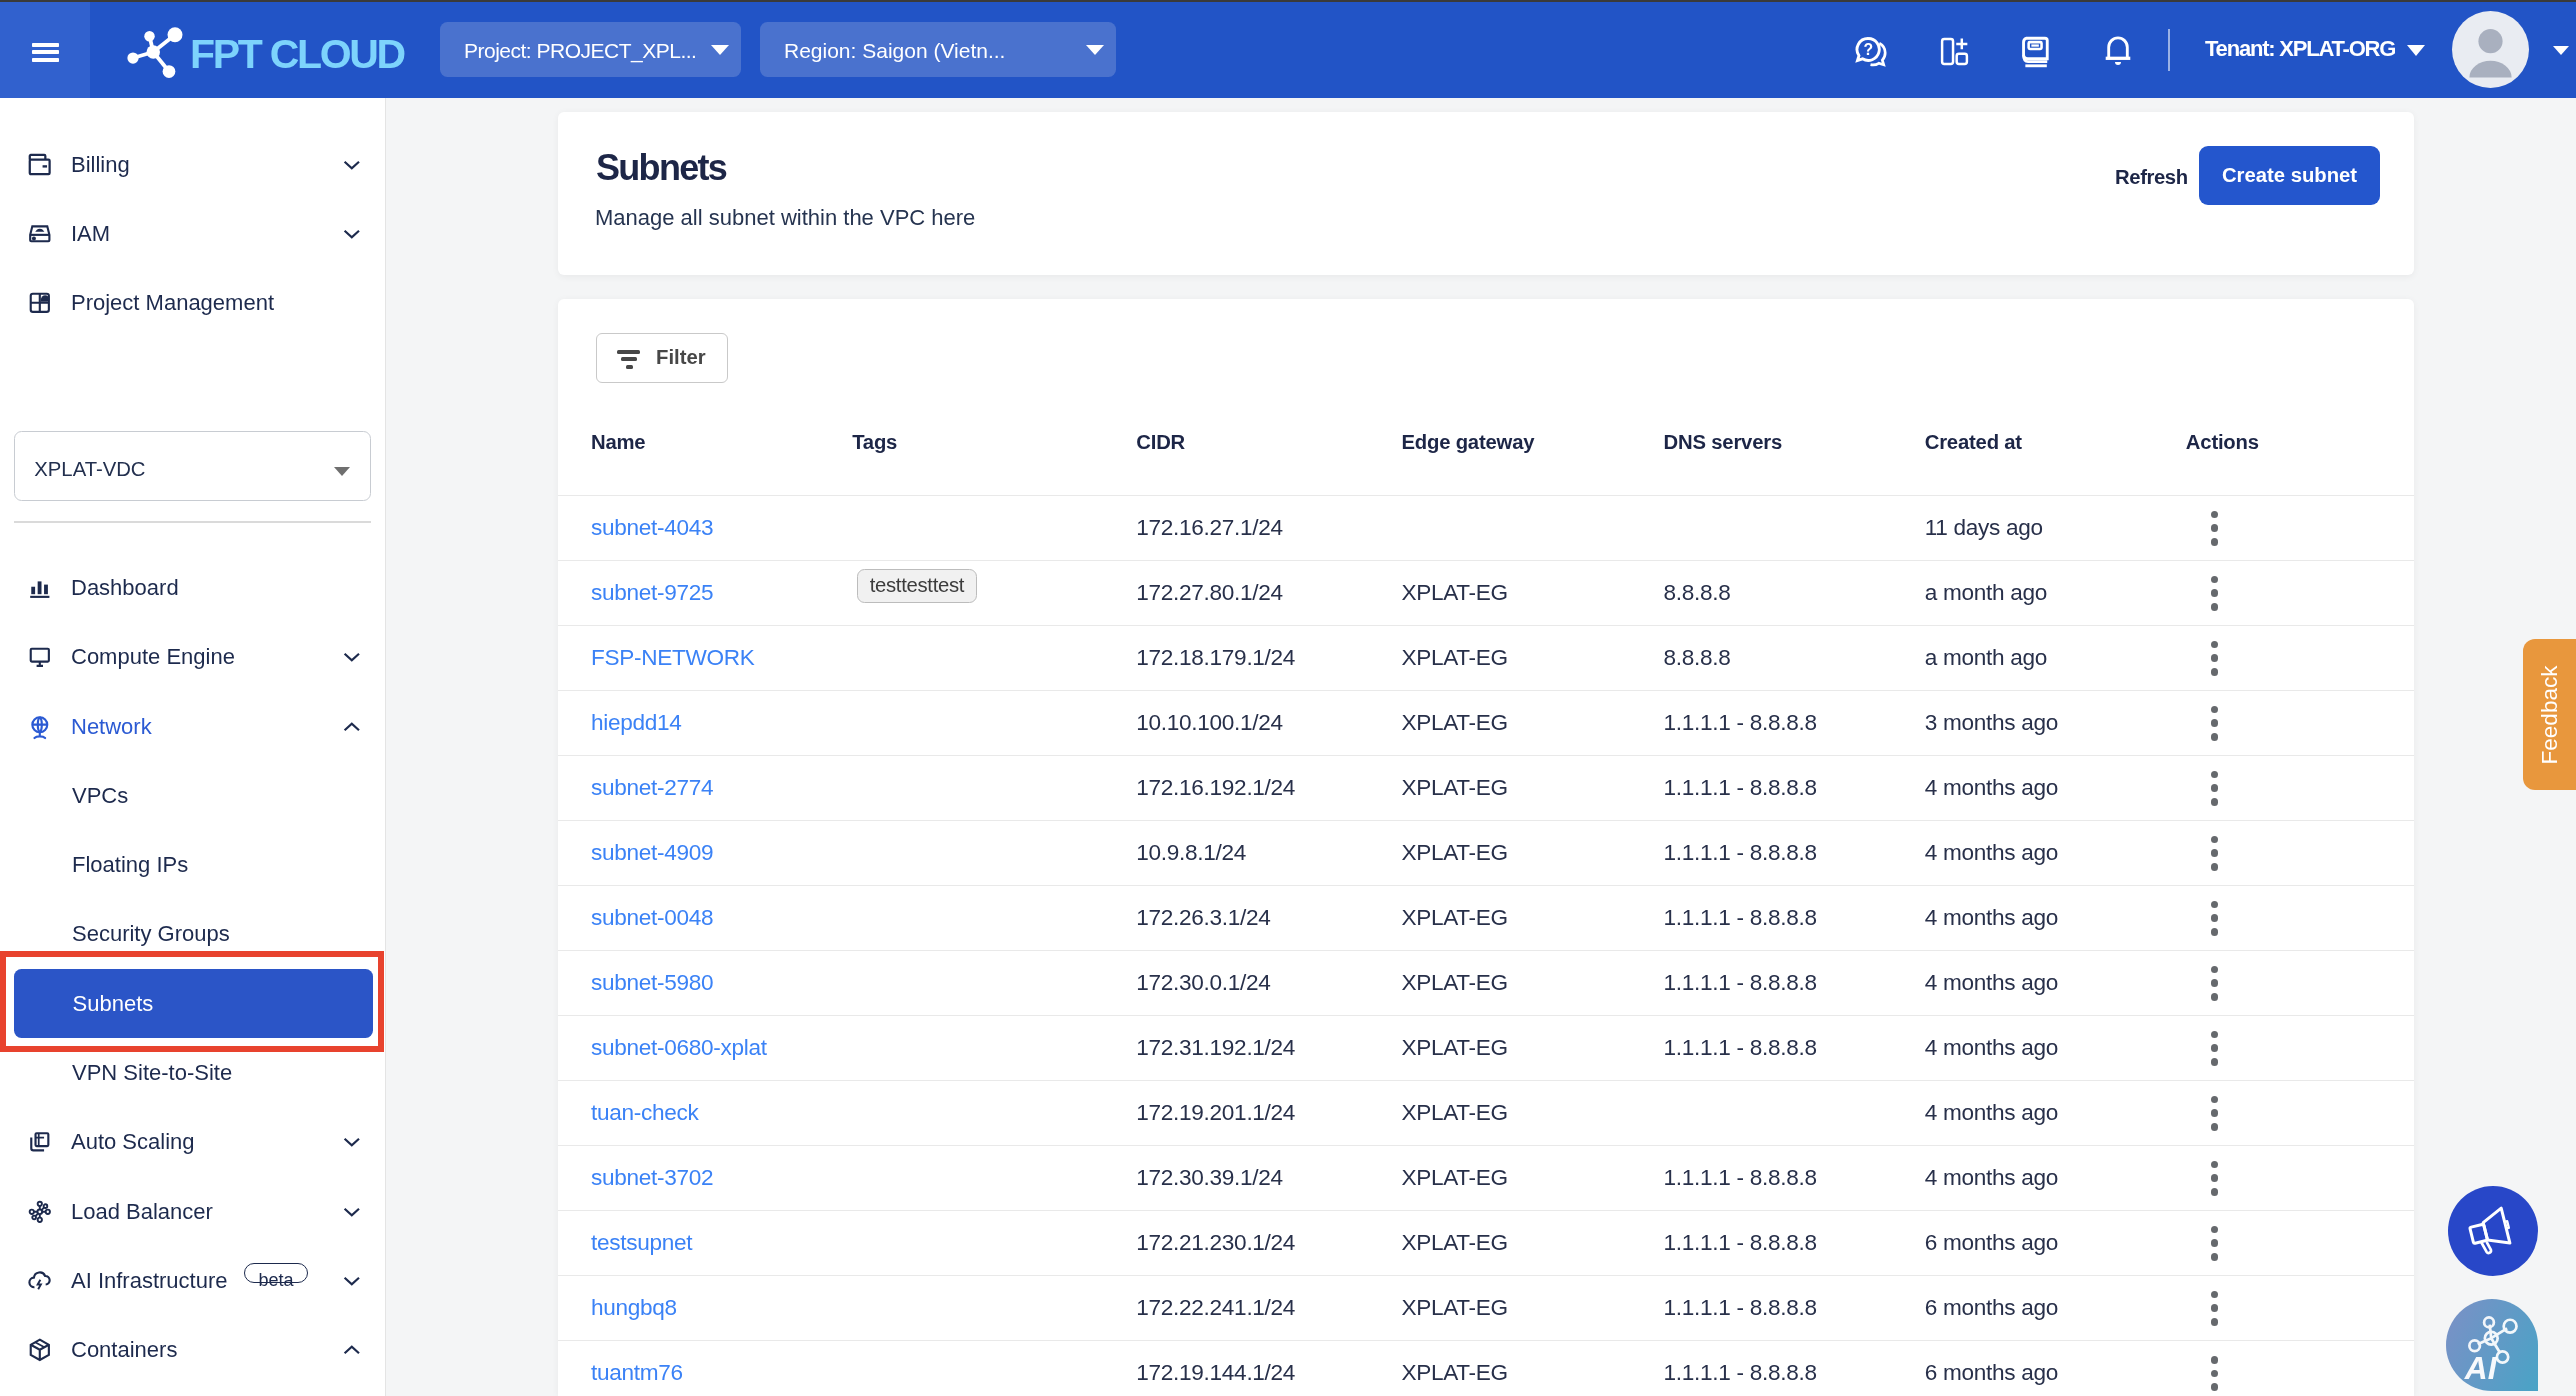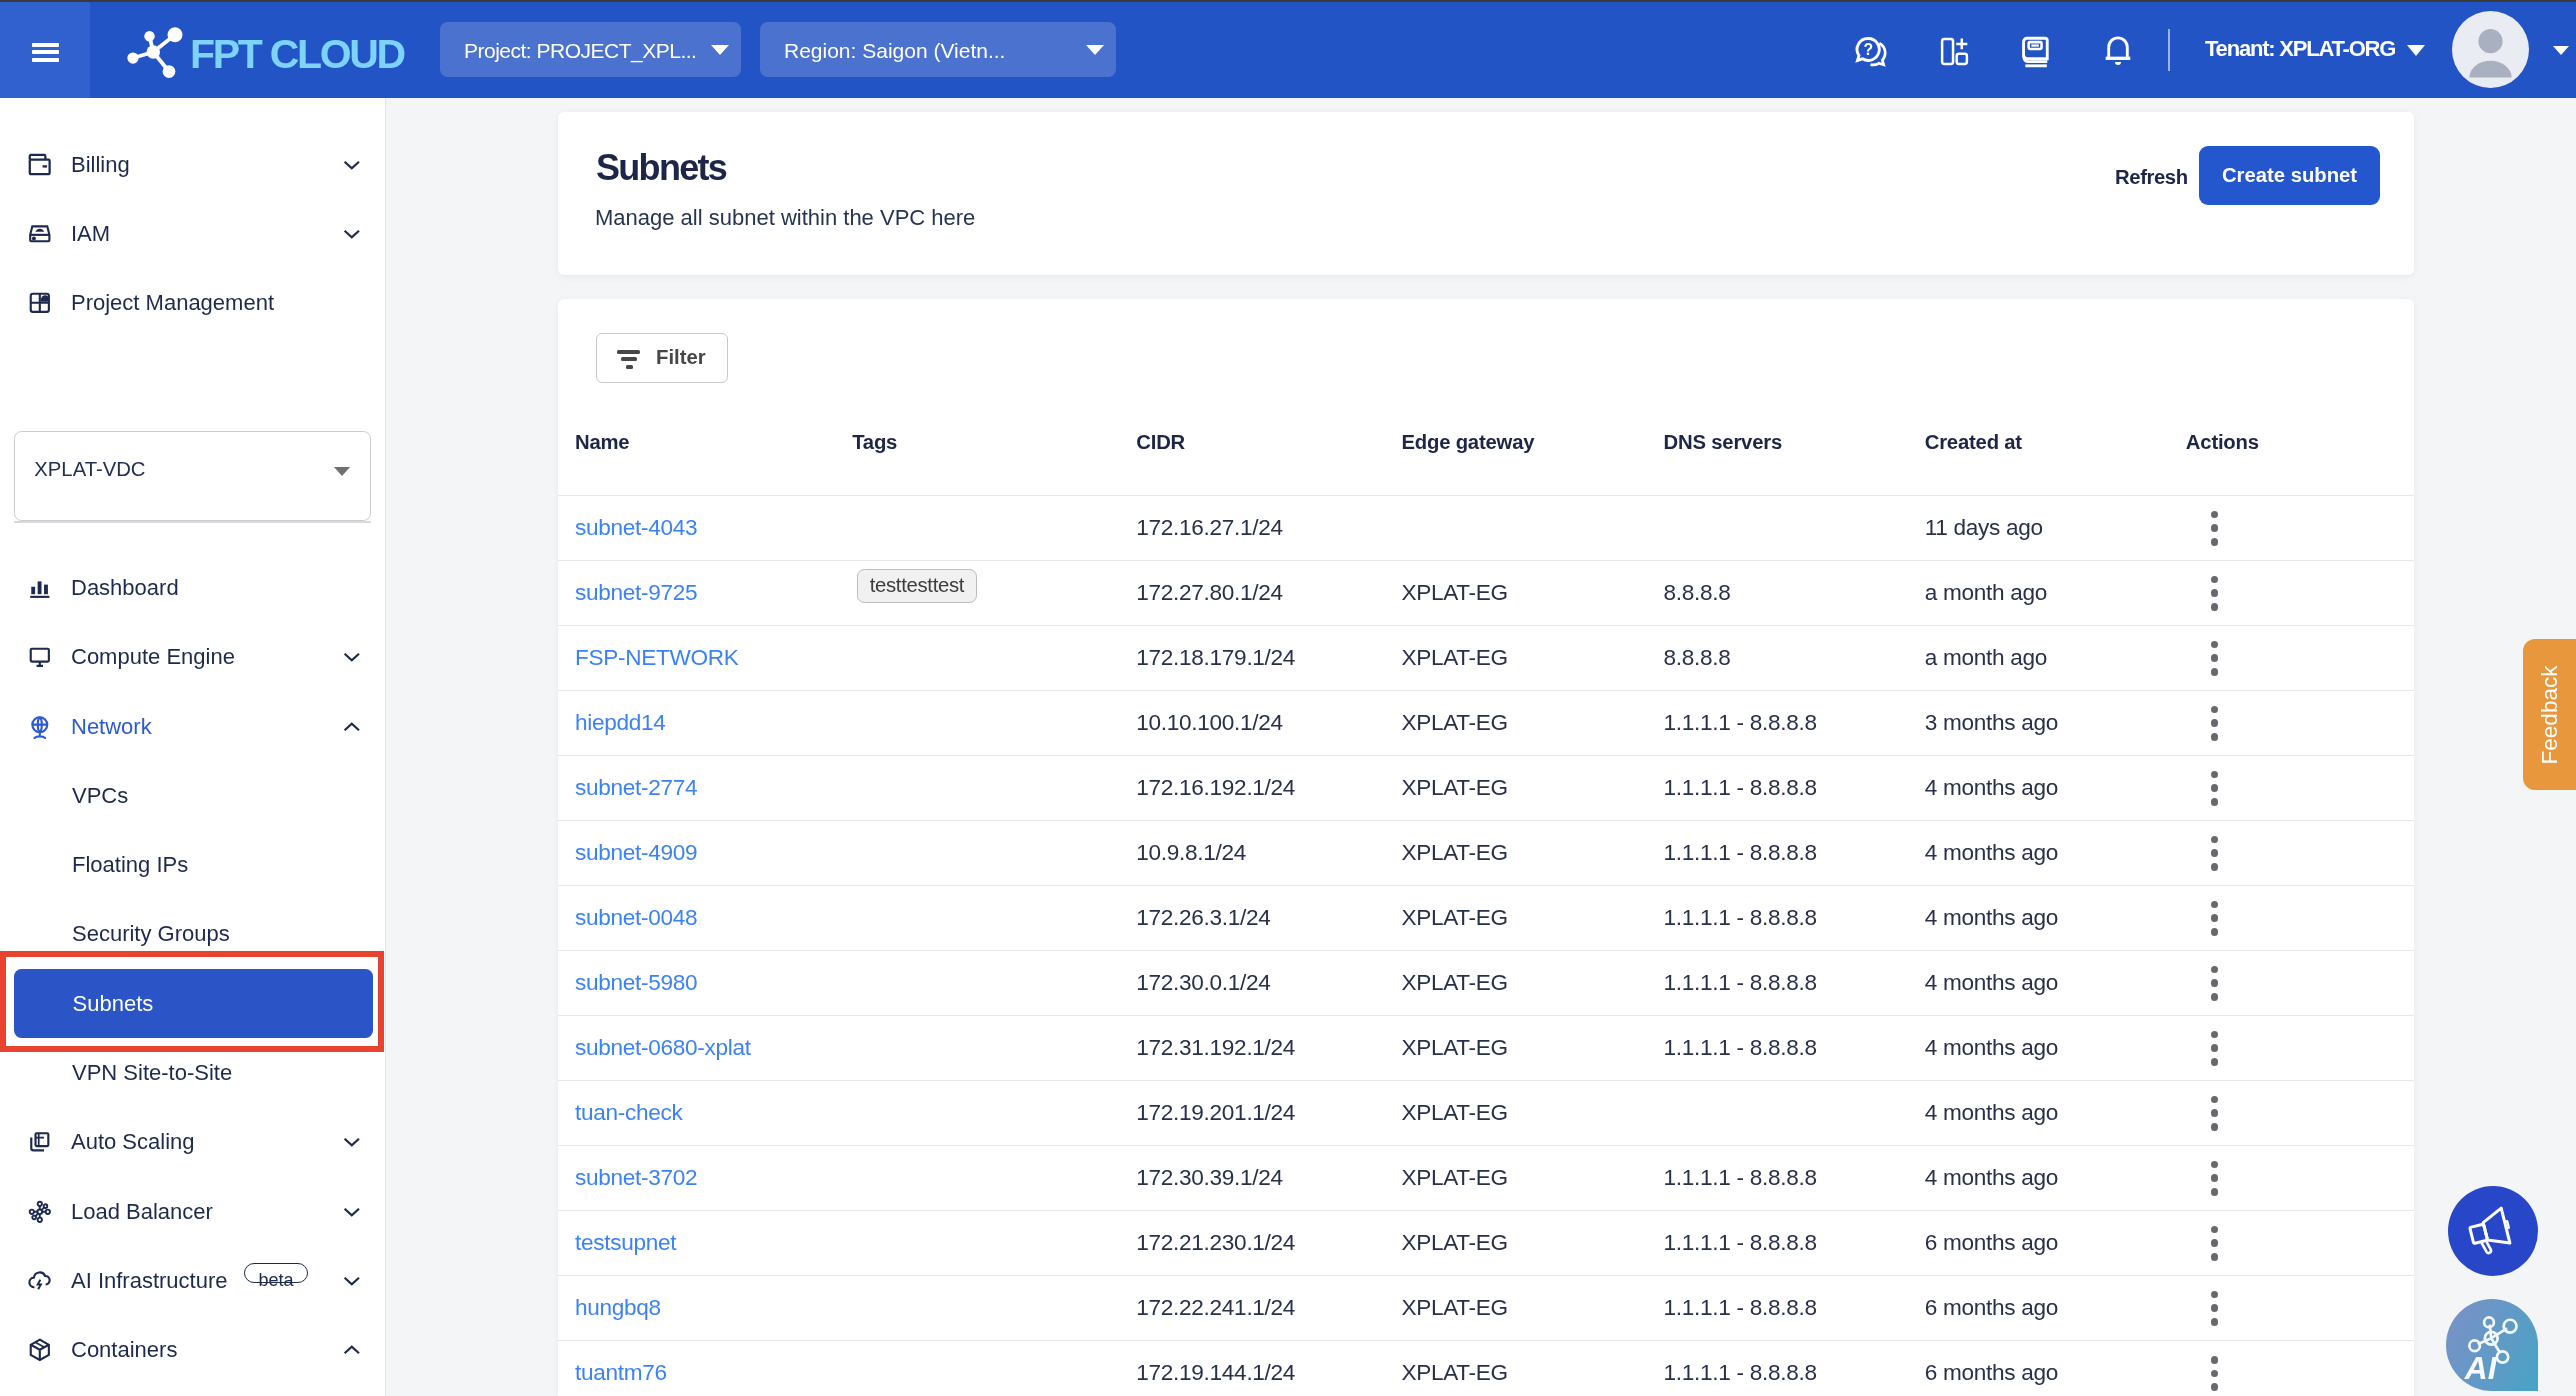--- a/index.html
+++ b/index.html
@@ -21,42 +21,42 @@
 #tenantcaret { position:absolute; left:2407px; top:43px; width:0; height:0; border-left:9.8px solid transparent; border-right:9.8px solid transparent; border-top:11.3px solid #fff; }
 #avatar { position:absolute; left:2452px; top:9px; width:77px; height:77px; border-radius:50%; background:#e9ecf2; }
 #avcaret { position:absolute; left:2553px; top:44px; width:0; height:0; border-left:8.3px solid transparent; border-right:8.3px solid transparent; border-top:9.8px solid #fff; }
 
 
 #sidebar { position:absolute; top:98px; left:0; width:386px; height:1299px; background:#fff; border-right:1.5px solid #e4e4e4; z-index:30; }
 .mitem { position:absolute; left:0; width:385px; height:69px; }
 .mitem .mlabel { position:absolute; left:71px; top:0; height:69px; line-height:69px; font-size:22px; color:#1d2a4d; }
 .micon { position:absolute; left:27px; top:22px; }
 .chev { position:absolute; left:342px; top:29px; width:19.6px; height:12px; }
-#vdcselect { position:absolute; left:14.3px; top:333px; width:357px; height:90px; border:1.5px solid #c8ccd2; border-radius:7.5px; background:#fff; }
+#vdcselect { position:absolute; left:14.3px; top:333px; width:357px; height:70px; border:1.5px solid #c8ccd2; border-radius:7.5px; background:#fff; }
 #vdcselect .vtext { position:absolute; left:19px; top:0; height:75px; line-height:75px; font-size:20.3px; color:#23304f; }
 #vdcselect .vcaret { position:absolute; right:20.3px; top:35px; width:0; height:0; border-left:8.3px solid transparent; border-right:8.3px solid transparent; border-top:9px solid #6f6f6f; }
 #sidedivider { position:absolute; left:14.3px; top:423px; width:357px; height:1.5px; background:#dadada; }
 #selitem { position:absolute; left:13.6px; top:871px; width:359px; height:69px; background:#2b55c7; border-radius:7.5px; z-index:1; }
 #selitem .mlabel { position:absolute; left:59px; height:69px; line-height:69px; font-size:22px; color:#fff; }
 #redbox { position:absolute; left:0px; top:853px; width:384px; height:101px; border:6px solid #e8432e; z-index:2; }
 .betapill { position:absolute; left:244px; top:17.3px; width:64px; height:20px; border:1.5px solid #1d2a4d; border-radius:18px; text-align:center; line-height:33px; font-size:18px; color:#1d2a4d; }
 
 
 #card1 { position:absolute; left:558px; top:112px; width:1856px; height:163px; background:#fff; border-radius:6px; box-shadow:0 1.5px 7.5px rgba(0,0,0,0.05); z-index:10; }
 #card1 h1 { position:absolute; left:38px; top:35px; font-size:36px; font-weight:bold; color:#1d2647; letter-spacing:-1.7px; }
 #card1 .sub { position:absolute; left:37px; top:93px; font-size:22px; color:#263450; }
 #refresh { position:absolute; left:1557px; top:53px; font-size:20.3px; line-height:25.6px; font-weight:bold; color:#1d2647; letter-spacing:-0.4px; }
 #createbtn { position:absolute; left:1641px; top:34px; width:181px; height:59px; background:#2456cd; border-radius:9px; color:#fff; font-size:20.3px; font-weight:bold; text-align:center; line-height:59px; }
 #card2 { position:absolute; left:558px; top:299px; width:1856px; height:1097px; background:#fff; border-radius:6px 6px 0 0; box-shadow:0 1.5px 7.5px rgba(0,0,0,0.05); z-index:10; }
 #filterbtn { position:absolute; left:38px; top:34px; width:132px; height:50px; border:1.5px solid #c9c9c9; border-radius:6px; background:#fff; }
 #filterbtn .ftext { position:absolute; left:59px; top:0; height:47px; line-height:47px; font-size:20.3px; font-weight:bold; color:#474747; }
 .fbar { position:absolute; background:#474747; border-radius:1.5px; }
 #tablewrap { position:absolute; left:0px; top:91px; width:1856px; }
 table { border-collapse:collapse; table-layout:fixed; width:1856px; }
-th:first-child, td:first-child { padding-left:17px; }
+th:first-child, td:first-child { padding-left:33px; }
 th { text-align:left; font-size:20.3px; font-weight:bold; color:#1d2647; height:105px; vertical-align:middle; letter-spacing:-0.2px; }
 td { font-size:22.6px; letter-spacing:-0.3px; color:#28304a; height:65px; vertical-align:middle; border-top:1.5px solid #e9e9e9; }
 a.lnk { color:#3b82f6; text-decoration:none; }
 .chip { display:inline-block; position:relative; top:-6.8px; margin-left:4.5px; padding:0 12px; height:34px; line-height:31px; background:#f1f1f1; border:1.5px solid #bcbcbc; border-radius:7.5px; font-size:20.3px; color:#3c3c3c; }
 .kebab { position:relative; width:30px; height:47px; margin-left:13.6px; }
 .kebab i { position:absolute; left:11.3px; width:7.5px; height:7.5px; border-radius:50%; background:#66696d; }
 
 
 #feedback { position:absolute; left:2523px; top:639px; width:53px; height:151px; background:#e8973d; border-radius:12px 0 0 12px; z-index:60; }
 #feedback span { position:absolute; left:50%; top:50%; transform:translate(-50%,-50%) rotate(-90deg); color:#fff; font-size:22.6px; white-space:nowrap; }

